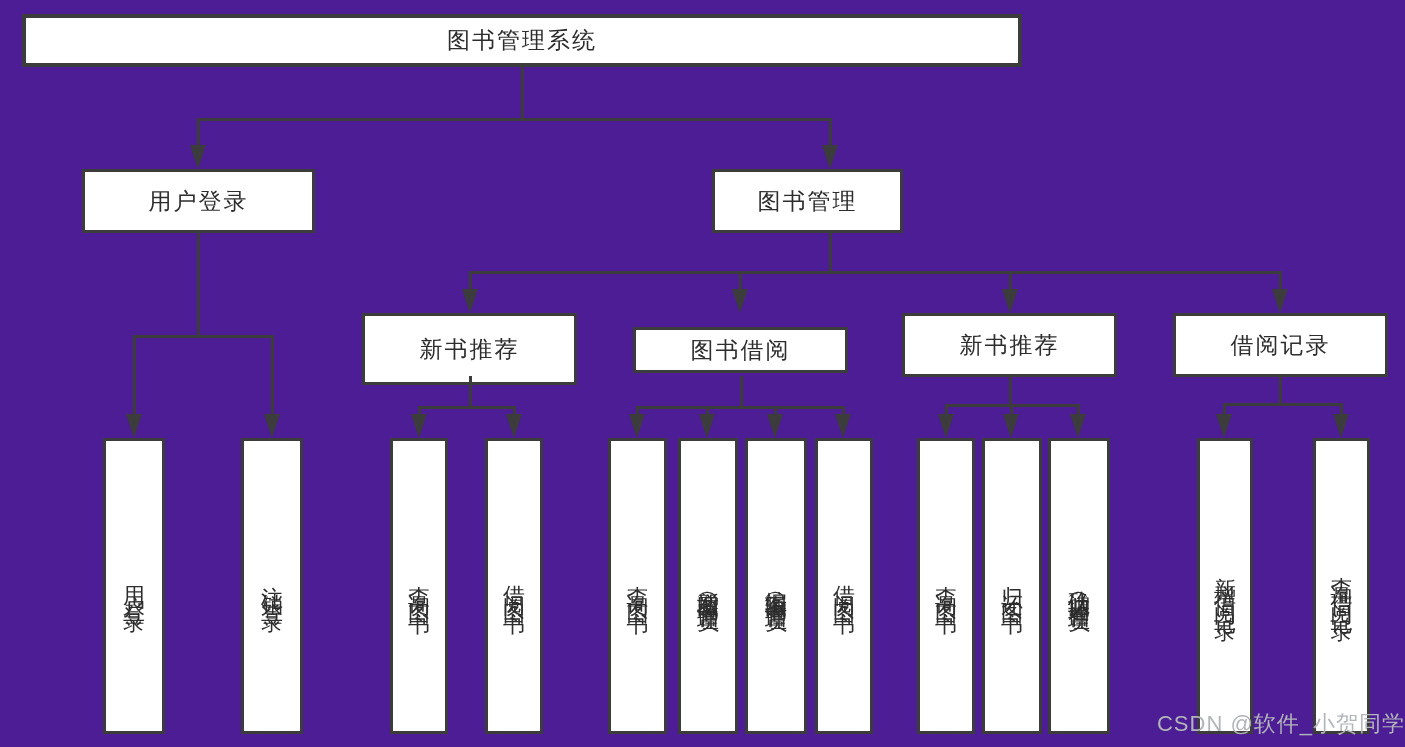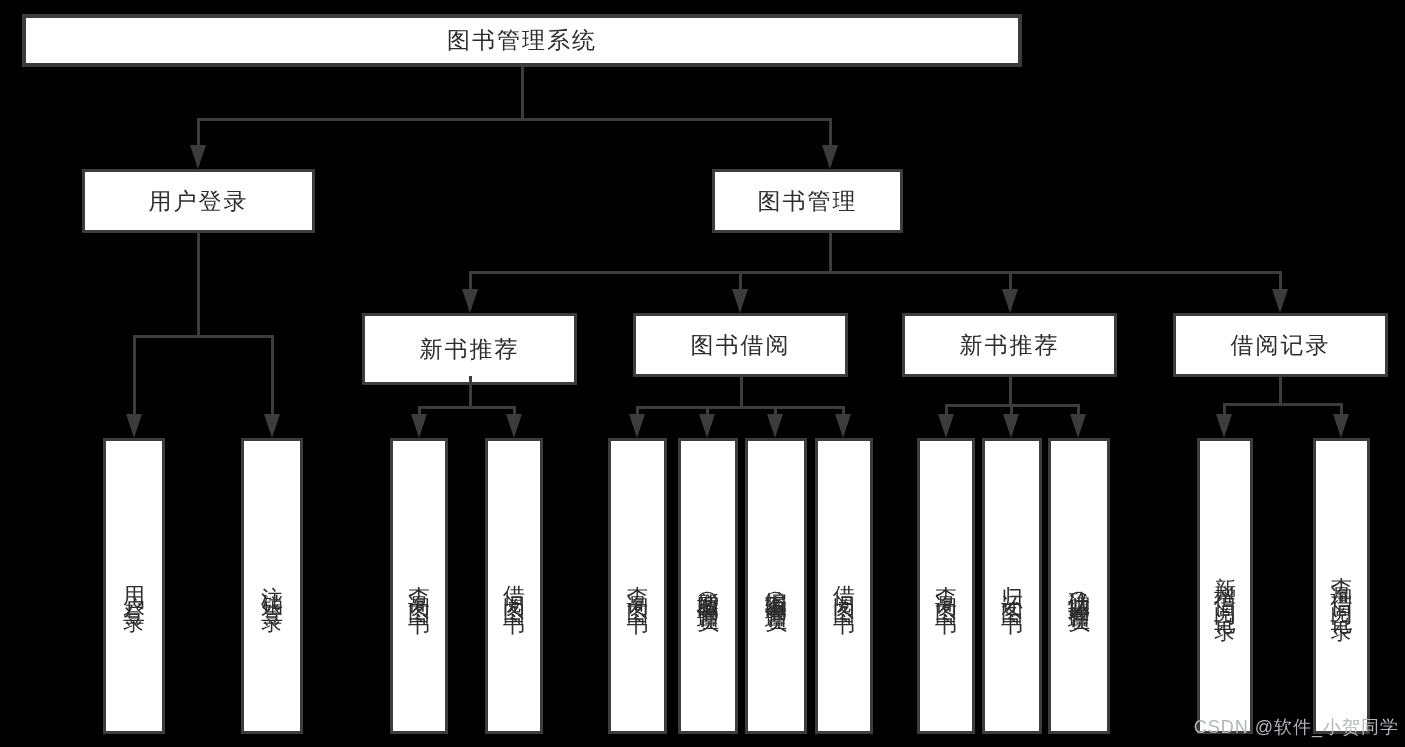--- a/index.html
+++ b/index.html
@@ -1,21 +1,21 @@
 <!DOCTYPE html>
 <html><head>
 <meta charset="utf-8">
 <style>
   html, body { margin: 0; padding: 0; background: #ffffff; }
   * { box-sizing: border-box; }
   .canvas {
     position: relative;
     width: 1405px;
     height: 747px;
-    background: #000000;
+    background: #4c1d95;
     font-family: "Liberation Sans", "DejaVu Sans", sans-serif;
     overflow: hidden;
   }
   .box {
     position: absolute;
     background: #ffffff;
     border: 3px solid #3c3c3c;
     color: #2d2d2d;
     display: flex;
     align-items: center;
@@ -40,40 +40,40 @@
   .tri {
     position: absolute;
     width: 0;
     height: 0;
     border-left: 8px solid transparent;
     border-right: 8px solid transparent;
     border-top: 24px solid #3c3c3c;
   }
   .wm {
     position: absolute;
-    right: 6px;
+    right: 0;
     bottom: 8px;
-    font-size: 18px;
+    font-size: 22px;
     color: #b2b5b9;
     letter-spacing: 1px;
     white-space: nowrap;
   }
 </style>
 </head>
 <body>
 
 <div class="canvas">
 
   <div class="box h root" style="left:22px;top:14px;width:1000px;height:53px">图书管理系统</div>
 
   <div class="box h" style="left:82px;top:169px;width:233px;height:64px">用户登录</div>
   <div class="box h" style="left:712px;top:169px;width:191px;height:64px">图书管理</div>
 
   <div class="box h" style="left:362px;top:313px;width:215px;height:72px">新书推荐</div>
-  <div class="box h" style="left:633px;top:313px;width:215px;height:64px">图书借阅</div>
+  <div class="box h" style="left:633px;top:327px;width:215px;height:46px">图书借阅</div>
   <div class="box h" style="left:902px;top:313px;width:215px;height:64px">新书推荐</div>
   <div class="box h" style="left:1173px;top:313px;width:215px;height:64px">借阅记录</div>
 
   <div class="box v" style="left:103px;top:438px;width:62px;height:296px">用户登录</div>
   <div class="box v" style="left:241px;top:438px;width:62px;height:296px">注销登录</div>
 
   <div class="box v" style="left:390px;top:438px;width:58px;height:296px">查询图书</div>
   <div class="box v" style="left:485px;top:438px;width:58px;height:296px">借阅图书</div>
 
   <div class="box v" style="left:608px;top:438px;width:59px;height:296px">查询图书</div>

